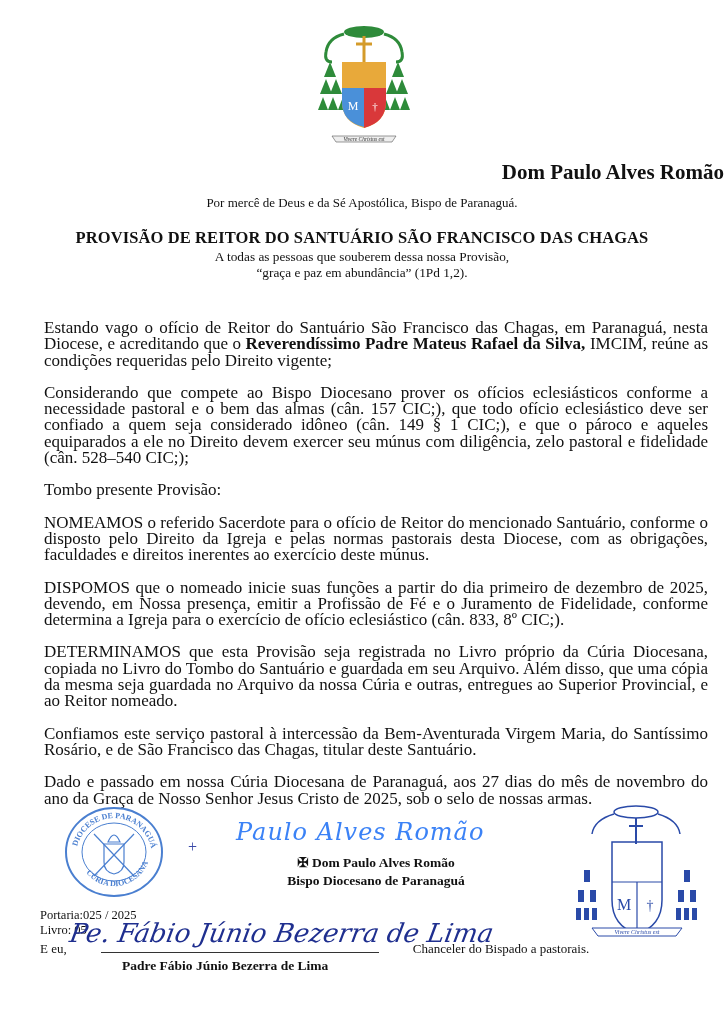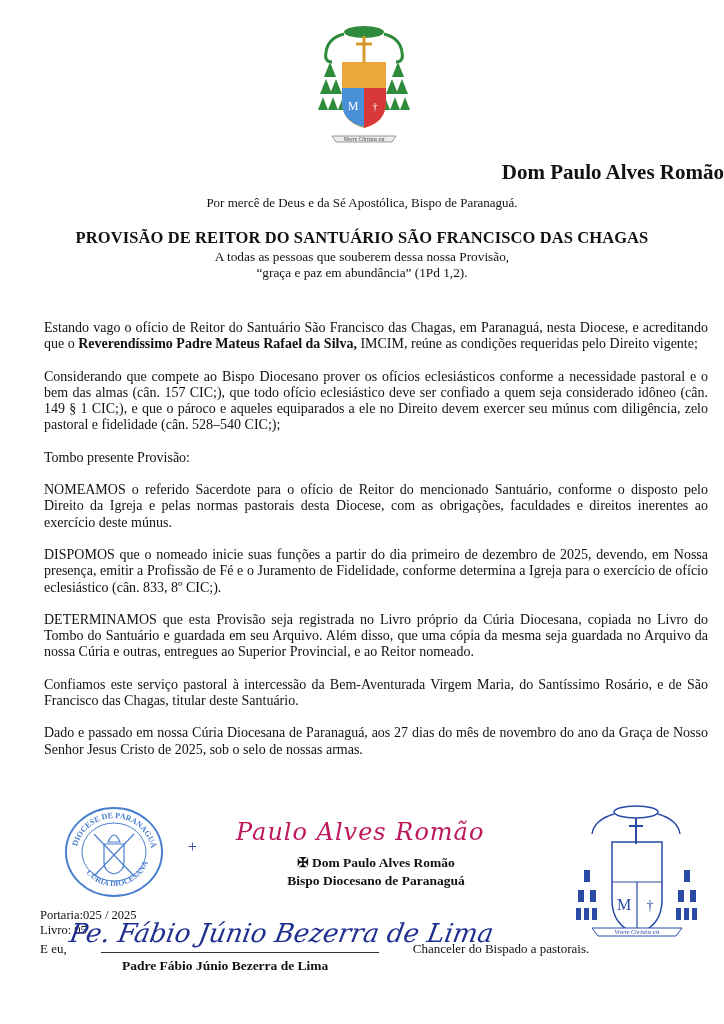--- a/index.html
+++ b/index.html
@@ -7,26 +7,26 @@
       width: 724px; height: 1024px; position: relative; overflow: hidden;
       font-family: "Liberation Serif", serif; color: #111;
     }
     .crest-top { position: absolute; left: 318px; top: 22px; width: 92px; height: 130px; }
     .title { position: absolute; top: 160px; left: 0; width: 724px; text-align: right;
       font-weight: bold; font-size: 21px; }
     .subtitle { position: absolute; top: 195px; left: 0; width: 724px; text-align: center; font-size: 13px; }
     .heading { position: absolute; top: 228px; left: 0; width: 724px; text-align: center;
       font-weight: bold; font-size: 16.5px; letter-spacing: 0.1px; }
     .greet { position: absolute; top: 249px; left: 0; width: 724px; text-align: center; font-size: 13.3px; line-height: 16px; }
-    .body { position: absolute; left: 44px; top: 320px; width: 664px; font-size: 14px; line-height: 16.3px; text-align: justify; }
+    .body { position: absolute; left: 44px; top: 320px; width: 664px; font-size: 17px; line-height: 16.3px; text-align: justify; }
     .body p { margin: 0 0 16px 0; }
     .seal { position: absolute; left: 62px; top: 806px; width: 104px; height: 92px; }
     .cross-mark { position: absolute; left: 188px; top: 838px; font-size: 16px; color: #3a4aa8; }
     .sig-bishop { position: absolute; left: 236px; top: 818px; font-family: "DejaVu Serif", serif; font-style: italic;
-      font-size: 24px; color: #be185d; letter-spacing: 1px; }
+      font-size: 24px; color: #3b82f6; letter-spacing: 1px; }
     .bishop-name { position: absolute; left: 276px; top: 854px; font-weight: bold; font-size: 13.5px; line-height: 18px; text-align: center; width: 200px; }
     .crest-bottom { position: absolute; left: 574px; top: 800px; width: 150px; height: 150px; }
     .portaria { position: absolute; left: 40px; top: 908px; font-size: 12.5px; line-height: 15px; }
     .chanc-line { position: absolute; left: 40px; top: 940px; font-size: 13px; display: flex; align-items: baseline; gap: 32px; }
     .sig-line { display: inline-block; width: 278px; border-bottom: 1px solid #333; height: 12px; margin: 0 2px; }
     .sig-chancellor { position: absolute; left: 70px; top: 918px; font-family: "DejaVu Serif", serif; font-style: italic;
       font-size: 26px; color: #1f2f8f; transform: skewX(-10deg); }
     .chancellor-name { position: absolute; left: 122px; top: 958px; font-weight: bold; font-size: 13.5px; }
     .bold { font-weight: bold; }
   </style>

